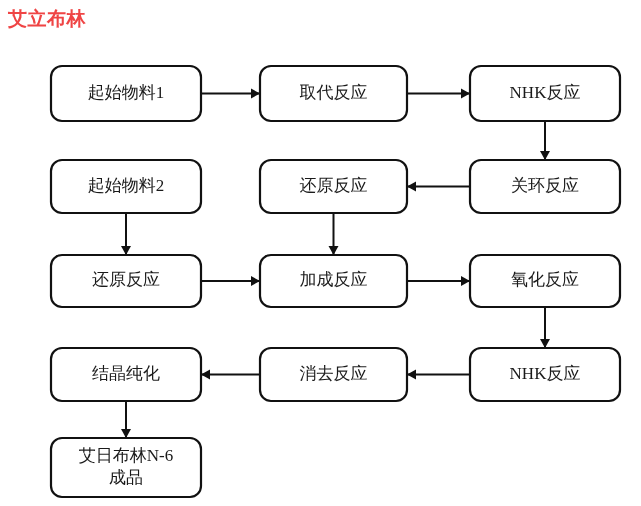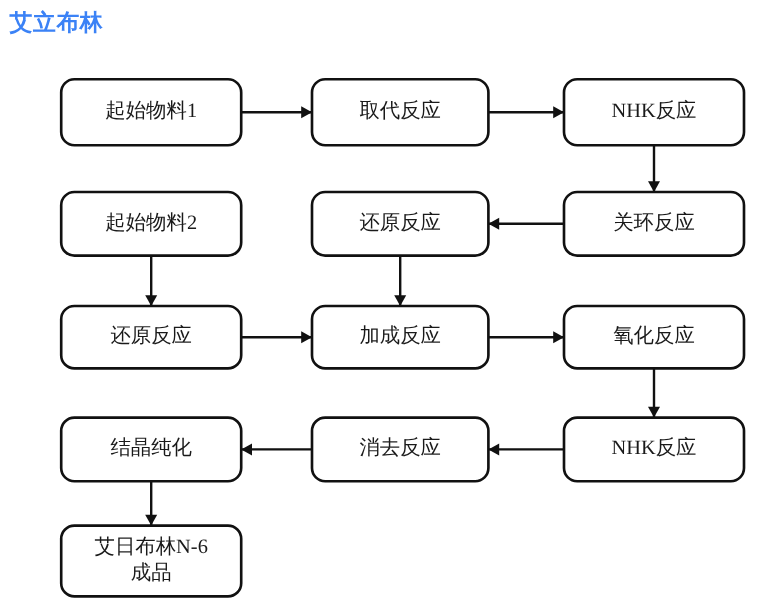--- a/index.html
+++ b/index.html
@@ -15,21 +15,21 @@
     font-family: "Liberation Serif", "DejaVu Serif", serif;
   }
   #page-title {
     position: absolute;
     left: 8px;
     top: 7px;
     font-family: Liberation Mono, monospace;
     font-weight: bold;
     font-size: 19px;
     line-height: 26px;
-    color: #3b82f6;
+    color: #ef4444;
     letter-spacing: 0.5px;
     white-space: nowrap;
   }
   #flowchart {
     position: absolute;
     left: 0;
     top: 0;
     width: 641px;
     height: 506px;
   }

